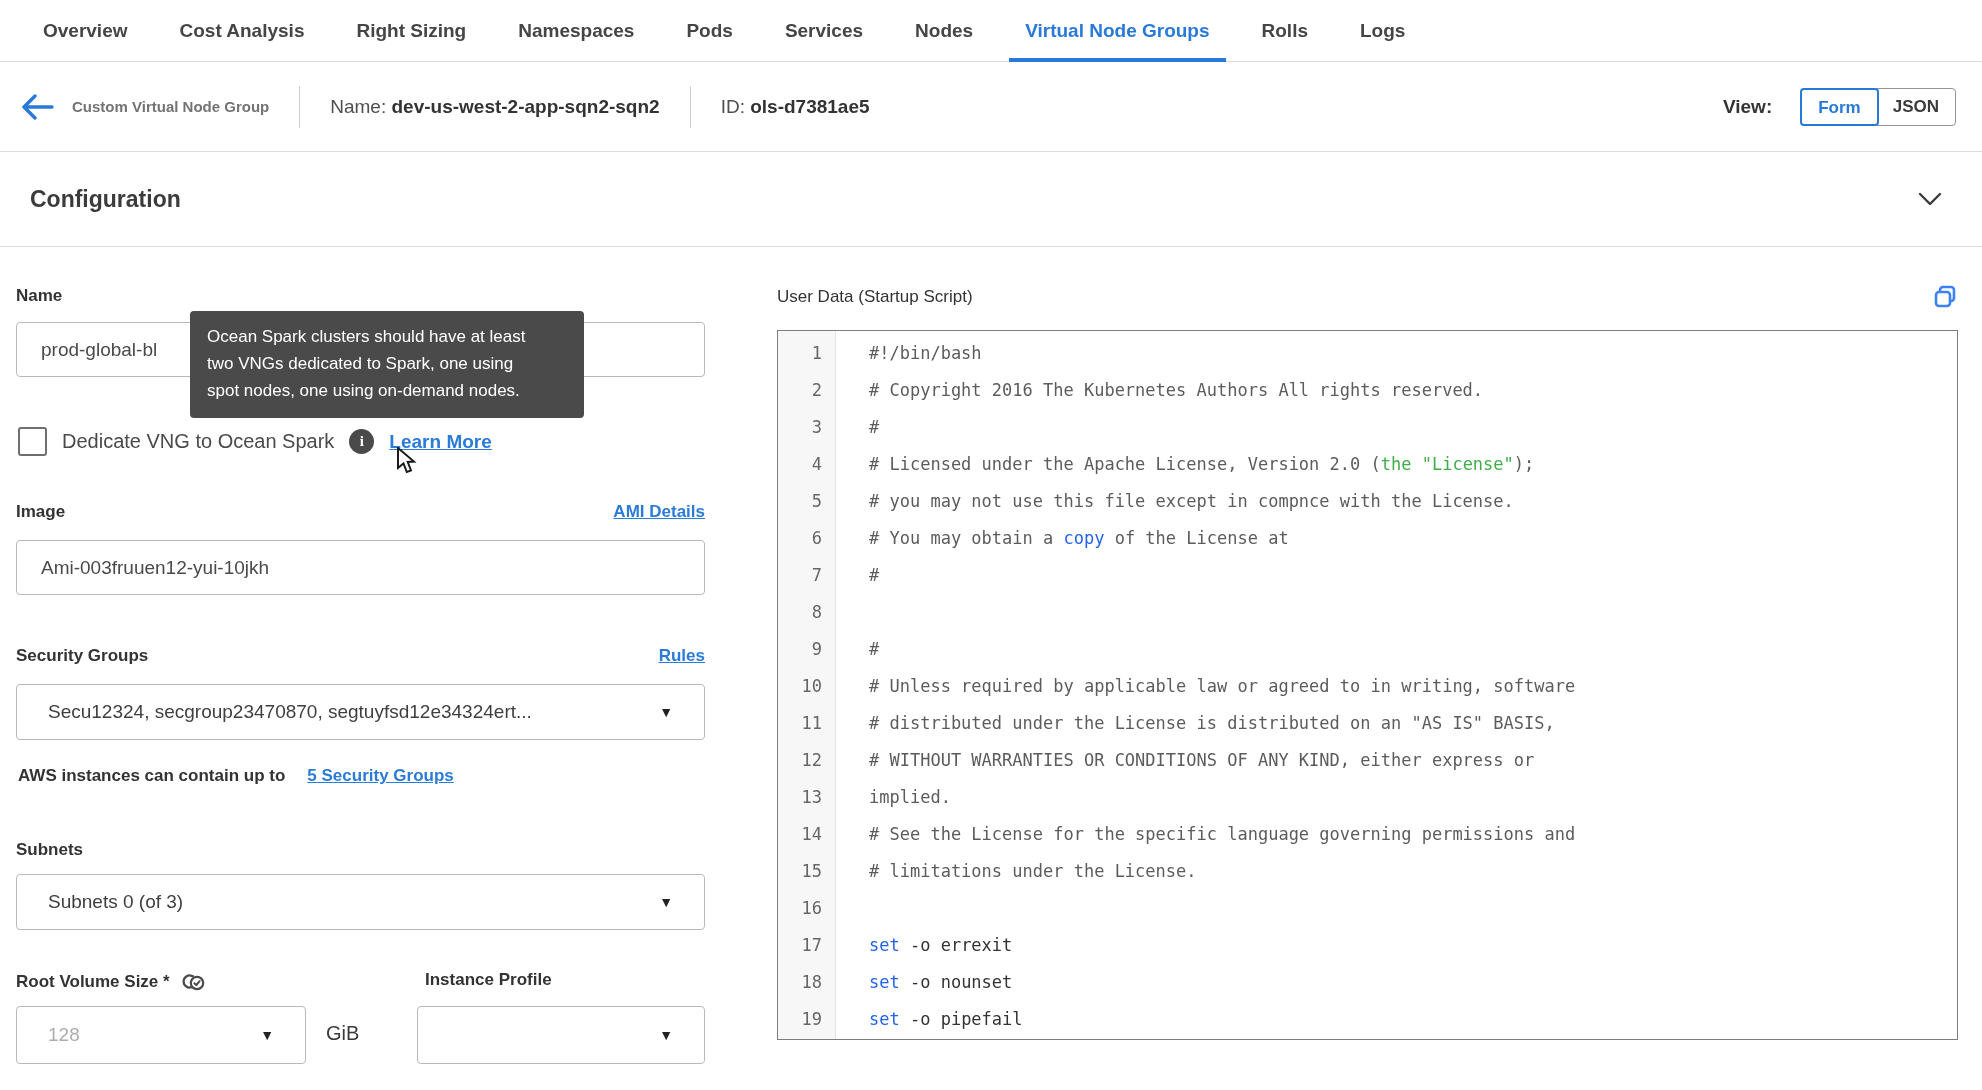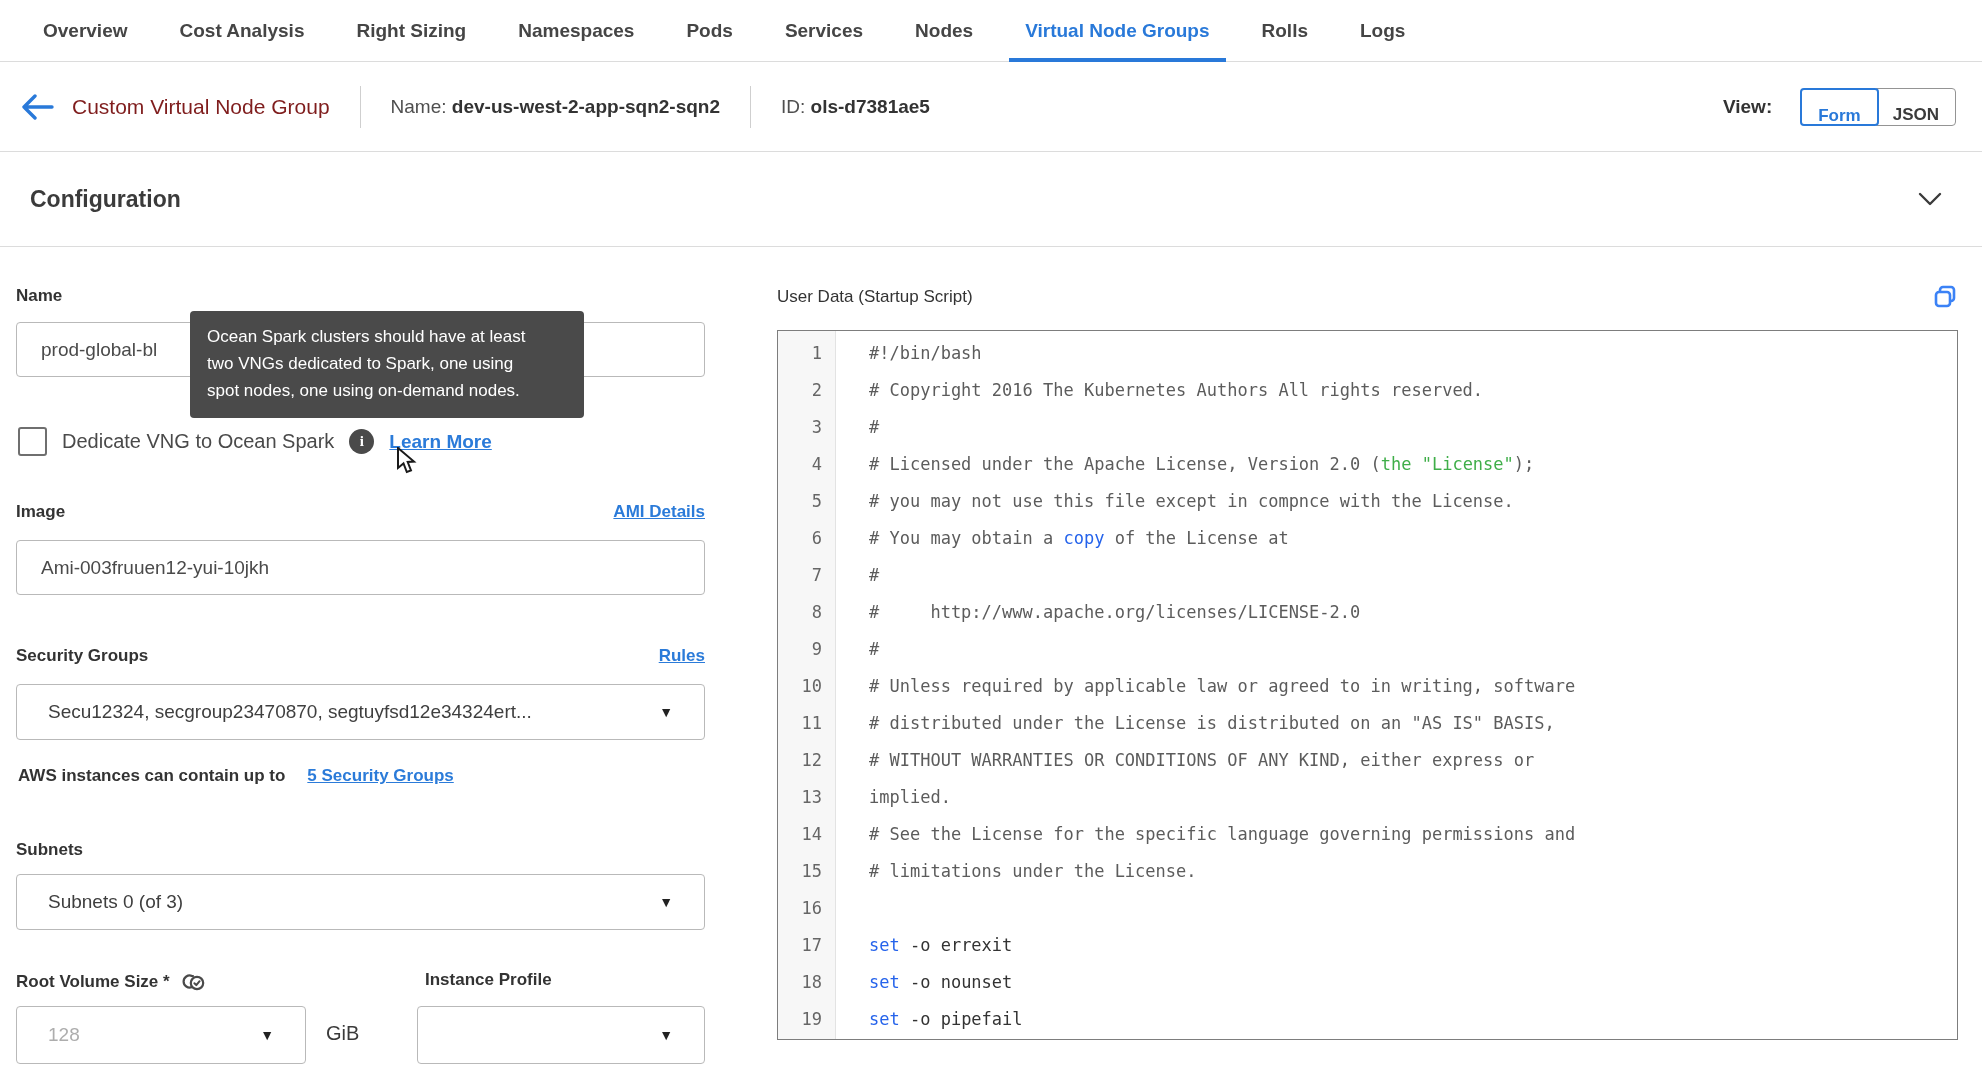--- a/index.html
+++ b/index.html
@@ -29,28 +29,28 @@
   .tab.active{color:var(--accent);}
   .tab.active::after{content:"";position:absolute;left:-16px;right:-16px;bottom:-1px;
     height:4px;background:var(--accent);}
 
   
   .header{position:absolute;left:0;top:62px;width:100%;height:90px;
     border-bottom:1px solid var(--border-soft);display:flex;align-items:center;
     padding:0 26px 0 20px;}
   .back-btn{background:none;border:none;cursor:pointer;display:flex;align-items:center;
     margin-right:18px;}
-  .page-title{font-size:21px;font-weight:400;color:#7f1d1d;}
+  .page-title{font-size:15px;font-weight:700;color:#737373;}
   .vdiv{width:1px;height:42px;background:#cfcfcf;margin:0 30px;}
   .meta{font-size:19px;color:var(--txt-soft);white-space:nowrap;}
   .meta b{color:#333;font-weight:700;}
   .spacer{flex:1;}
   .view-label{font-size:19px;font-weight:700;color:#333;margin-right:28px;}
   .toggle{height:38px;background:#fff;font-family:inherit;font-size:17px;font-weight:700;
-    cursor:pointer;padding:16px 16px;}
+    cursor:pointer;padding:8px 16px;}
   .toggle.form{border:2px solid var(--accent);color:var(--accent);border-radius:4px;
     position:relative;z-index:2;}
   .toggle.json{border:1px solid #949494;color:#3b3b3b;border-radius:0 4px 4px 0;
     margin-left:-3px;z-index:1;}
 
   
   .config-bar{position:absolute;left:0;top:152px;width:100%;height:95px;
     border-bottom:1px solid var(--border-soft);display:flex;align-items:center;
     justify-content:space-between;padding:0 40px 0 30px;cursor:pointer;}
   .config-title{font-size:23px;font-weight:600;color:#3b3b3b;}
@@ -254,21 +254,20 @@
         <div class="code-line">
           <span class="ln">6</span>
           <span class="code-text"><span class="sc-c"># You may obtain a </span><span class="sc-b">copy</span><span class="sc-c"> of the License at</span></span>
         </div>
         <div class="code-line">
           <span class="ln">7</span>
           <span class="code-text"><span class="sc-c">#</span></span>
         </div>
         <div class="code-line">
           <span class="ln">8</span>
-          <span class="code-text"><span class="sc-c">#     http://www.apache.org/licenses/LICENSE-2.0</span></span>
         </div>
         <div class="code-line">
           <span class="ln">9</span>
           <span class="code-text"><span class="sc-c">#</span></span>
         </div>
         <div class="code-line">
           <span class="ln">10</span>
           <span class="code-text"><span class="sc-c"># Unless required by applicable law or agreed to in writing, software</span></span>
         </div>
         <div class="code-line">

